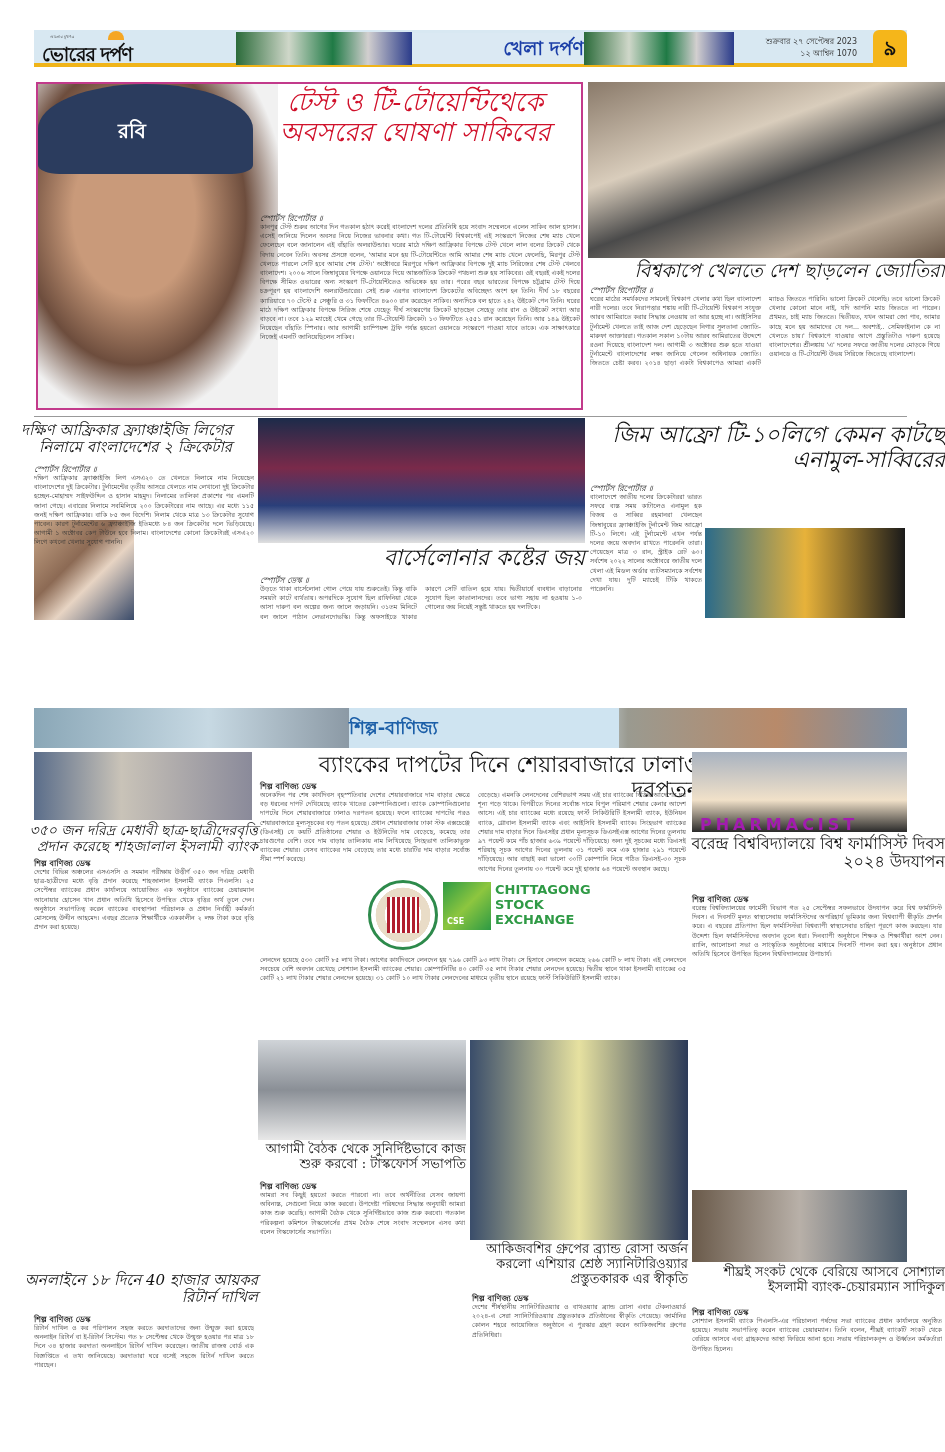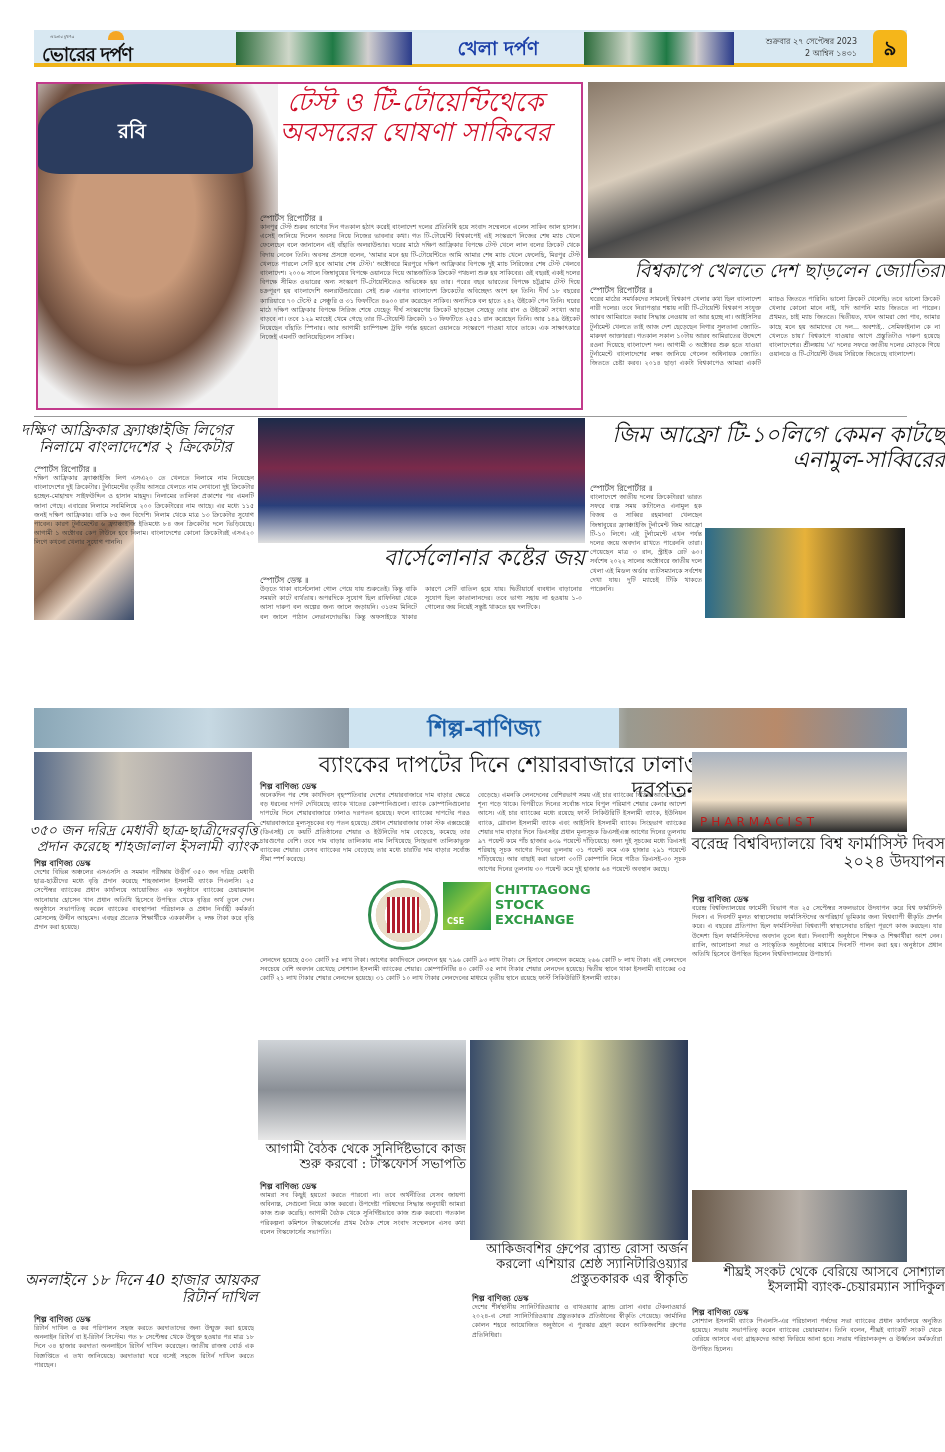--- a/index.html
+++ b/index.html
@@ -5,37 +5,37 @@
 *{box-sizing:border-box;margin:0;padding:0}
 html,body{width:945px;height:1452px;background:#fff;overflow:hidden}
 body{font-family:"DejaVu Sans",sans-serif;color:#222;position:relative}
 .abs{position:absolute}
 .masthead{left:34px;top:30px;width:873px;height:37px;background:#d8e8f2;border-bottom:4px solid #f0b419}
 .logo{left:6px;top:4px;width:150px;height:30px}
 .logo .tag{position:absolute;left:10px;top:0;font-size:4px;color:#333}
 .logo .sun{position:absolute;left:68px;top:-3px;width:16px;height:9px;border-radius:16px 16px 0 0;background:#f5a623}
 .logo .name{position:absolute;left:2px;top:6px;font-size:19px;font-weight:bold;color:#111;white-space:nowrap;letter-spacing:-1px}
 .banner-photo{top:2px;height:33px;background:linear-gradient(90deg,#2b6b3a,#cfd7c9 30%,#1f7a45 55%,#d2cfcf 75%,#2a3b8a);}
-.khela{left:378px;top:3px;width:172px;height:31px;background:#dbe9f3;text-align:center}
+.khela{left:378px;top:3px;width:172px;height:31px;background:#dbe9f3;text-align:right}
 .khela span{font-size:19px;font-weight:bold;color:#1c3fa8;line-height:31px}
 .date{right:50px;top:6px;text-align:right;font-size:8px;color:#333;line-height:12px}
 .pageno{right:0;top:0;width:34px;height:37px;background:#f5b61a;border-radius:6px 6px 0 0;text-align:center;font-size:20px;font-weight:bold;line-height:37px;color:#111}
 .lead-box{left:36px;top:82px;width:547px;height:328px;border:2px solid #c23a8b}
 .photo{background:linear-gradient(135deg,#c9a88a,#8c6a54 40%,#e7d4c3 60%,#3a4b6a)}
 .lead-photo{left:38px;top:84px;width:240px;height:324px;background:radial-gradient(ellipse at 40% 40%,#c99a7a 0 30%,#6d4d3d 55%,#f1f1f1 75%)}
 .cap{left:38px;top:84px;width:215px;height:90px;background:#2b3c5e;border-radius:50% 50% 10% 10%}
 .cap-logo{left:118px;top:116px;color:#fff;font-size:20px;font-weight:bold}
 .h-red{color:#d0102a;text-align:center;font-family:"DejaVu Serif",serif;font-style:italic;line-height:1.15}
 .lead-head{left:250px;top:88px;width:330px;font-size:26px}
-.byline{font-size:8px;color:#222}
+.byline{font-size:8px;font-style:italic;color:#222}
 .body{font-size:6.3px;line-height:9.2px;color:#333;text-align:justify;overflow:hidden}
 .hd{font-family:"DejaVu Serif",serif;font-style:italic;color:#111;text-align:right;line-height:1.15}
 .jyoti-photo{left:588px;top:82px;width:357px;height:176px;background:linear-gradient(160deg,#8a7a6a,#d9cdbc 35%,#4a4a4a 55%,#b8a896 80%,#6a5848)}
 .sec-band{left:34px;top:708px;width:873px;height:40px;background:linear-gradient(90deg,#8aa7b7,#c7d9e3 20%,#7d8a96 40%,#d6e8f3 48%,#d6e8f3 63%,#9a9a90 68%,#b88a6a 85%,#7a8fa6)}
-.sec-band .lbl{position:absolute;left:315px;top:0;width:270px;height:40px;background:#cfe4f1;text-align:center;font-size:23px;font-weight:bold;color:#1c5fa8;line-height:40px}
+.sec-band .lbl{position:absolute;left:315px;top:0;width:270px;height:40px;background:#cfe4f1;text-align:left;font-size:18px;font-weight:bold;color:#1c5fa8;line-height:40px}
 .divider{background:#999}
 .logo-dse{left:368px;top:880px;width:70px;height:70px;border-radius:50%;border:3px solid #2d8a4b;background:radial-gradient(circle,#fff 0 40%,#e9dcc7 41% 60%,#fff 61%)}
 .logo-dse .in{position:absolute;left:16px;top:14px;width:32px;height:36px;background:repeating-linear-gradient(90deg,#b11e2e 0 3px,#fff 3px 5px)}
 .logo-cse{left:443px;top:882px;width:48px;height:48px;background:linear-gradient(135deg,#2d9a44,#8dc63f 50%,#2d9a44)}
 .logo-cse .t{position:absolute;left:52px;top:0;font-size:13px;font-weight:bold;color:#2f9a45;line-height:15px;white-space:nowrap}
 .logo-cse .s{position:absolute;left:4px;bottom:4px;font-size:8px;color:#fff;font-weight:bold}
 </style>
 </head>
 <body>
 
@@ -45,21 +45,21 @@
     <span class="sun"></span>
     <span class="name">ভোরের দর্পণ</span>
   </div>
   <div class="abs banner-photo" style="left:202px;width:176px"></div>
   <div class="abs khela">
     <span>খেলা দর্পণ</span>
   </div>
   <div class="abs banner-photo" style="left:550px;width:150px"></div>
   <div class="abs date">
     <div>শুক্রবার ২৭ সেপ্টেম্বর 2023</div>
-    <div>2 আশ্বিন ১৪৩১</div>
+    <div>১২ আশ্বিন 1070</div>
   </div>
   <div class="abs pageno">৯</div>
 </div>
 
 <div class="abs lead-box"></div>
 <div class="abs lead-photo"></div>
 <div class="abs cap"></div>
 <div class="abs cap-logo">রবি</div>
 <div class="abs h-red lead-head">টেস্ট ও টি-টোয়েন্টিথেকে অবসরের ঘোষণা সাকিবের</div>
 <div class="abs byline" style="left:260px;top:212px">স্পোর্টস রিপোর্টার ॥</div>
@@ -117,21 +117,21 @@
 <div class="abs hd" style="left:258px;top:1142px;width:208px;font-size:13px;font-style:normal">আগামী বৈঠক থেকে সুনির্দিষ্টভাবে কাজ শুরু করবো : টাস্কফোর্স সভাপতি</div>
 <div class="abs byline" style="left:260px;top:1180px;font-style:normal;font-weight:bold">শিল্প বাণিজ্য ডেস্ক</div>
 <div class="abs body" style="left:260px;top:1190px;width:205px;height:250px">আমরা সব কিছুই হয়তো করতে পারবো না। তবে অর্থনীতির যেসব জায়গা অবিন্যস্ত, সেগুলো নিয়ে কাজ করবো। উপদেষ্টা পরিষদের সিদ্ধান্ত অনুযায়ী আমরা কাজ শুরু করেছি। আগামী বৈঠক থেকে সুনির্দিষ্টভাবে কাজ শুরু করবো। গতকাল পরিকল্পনা কমিশনে টাস্কফোর্সের প্রথম বৈঠক শেষে সংবাদ সম্মেলনে এসব কথা বলেন টাস্কফোর্সের সভাপতি।</div>
 
 <div class="abs photo" style="left:470px;top:1040px;width:218px;height:200px;background:linear-gradient(90deg,#3a4d6a,#e6e1a0 50%,#2c3a58)"></div>
 <div class="abs hd" style="left:470px;top:1242px;width:218px;font-size:13px;font-style:normal">আকিজবশির গ্রুপের ব্র্যান্ড রোসা অর্জন করলো এশিয়ার শ্রেষ্ঠ স্যানিটারিওয়্যার প্রস্তুতকারক এর স্বীকৃতি</div>
 <div class="abs byline" style="left:472px;top:1292px;font-style:normal;font-weight:bold">শিল্প বাণিজ্য ডেস্ক</div>
 <div class="abs body" style="left:472px;top:1302px;width:214px;height:140px">দেশের শীর্ষস্থানীয় স্যানিটারিওয়্যার ও বাথওয়্যার ব্র্যান্ড রোসা এবার টেকনাওয়ার্ড ২০২৪-এ সেরা স্যানিটারিওয়্যার প্রস্তুতকারক প্রতিষ্ঠানের স্বীকৃতি পেয়েছে। জার্মানির কোলন শহরে আয়োজিত অনুষ্ঠানে এ পুরস্কার গ্রহণ করেন আকিজবশির গ্রুপের প্রতিনিধিরা।</div>
 
 <div class="abs photo" style="left:692px;top:752px;width:215px;height:80px;background:linear-gradient(180deg,#a8b2c0,#f1e1c9 60%,#2a2a2a)"></div>
-<div class="abs" style="left:700px;top:815px;font-size:12px;font-weight:normal;color:#b91c1c;letter-spacing:4px">PHARMACIST</div>
+<div class="abs" style="left:700px;top:815px;font-size:16px;font-weight:bold;color:#a21caf;letter-spacing:4px">PHARMACIST</div>
 <div class="abs hd" style="left:690px;top:835px;width:255px;font-size:16px;font-style:normal">বরেন্দ্র বিশ্ববিদ্যালয়ে বিশ্ব ফার্মাসিস্ট দিবস ২০২৪ উদযাপন</div>
 <div class="abs byline" style="left:692px;top:893px;font-style:normal;font-weight:bold">শিল্প বাণিজ্য ডেস্ক</div>
 <div class="abs body" style="left:692px;top:903px;width:250px;height:280px">বরেন্দ্র বিশ্ববিদ্যালয়ের ফার্মেসী বিভাগ গত ২৫ সেপ্টেম্বর সফলভাবে উদযাপন করে বিশ্ব ফার্মাসিস্ট দিবস। এ দিবসটি মূলত স্বাস্থ্যসেবায় ফার্মাসিস্টদের অপরিহার্য ভূমিকার জন্য বিশ্বব্যাপী স্বীকৃতি প্রদর্শন করে। এ বছরের প্রতিপাদ্য ছিল ফার্মাসিস্টরা বিশ্বব্যাপী স্বাস্থ্যসেবার চাহিদা পূরণে কাজ করছেন। যার উদ্দেশ্য ছিল ফার্মাসিস্টদের অবদান তুলে ধরা। দিনব্যাপী অনুষ্ঠানে শিক্ষক ও শিক্ষার্থীরা অংশ নেন। র‍্যালি, আলোচনা সভা ও সাংস্কৃতিক অনুষ্ঠানের মাধ্যমে দিবসটি পালন করা হয়। অনুষ্ঠানে প্রধান অতিথি হিসেবে উপস্থিত ছিলেন বিশ্ববিদ্যালয়ের উপাচার্য।</div>
 
 <div class="abs photo" style="left:692px;top:1190px;width:215px;height:72px;background:linear-gradient(90deg,#6a5a4a,#b8b0a8 50%,#4a5a6a)"></div>
 <div class="abs hd" style="left:690px;top:1265px;width:255px;font-size:13px;font-style:normal">শীঘ্রই সংকট থেকে বেরিয়ে আসবে সোশ্যাল ইসলামী ব্যাংক-চেয়ারম্যান সাদিকুল</div>
 <div class="abs byline" style="left:692px;top:1306px;font-style:normal;font-weight:bold">শিল্প বাণিজ্য ডেস্ক</div>
 <div class="abs body" style="left:692px;top:1316px;width:250px;height:126px">সোশ্যাল ইসলামী ব্যাংক পিএলসি-এর পরিচালনা পর্ষদের সভা ব্যাংকের প্রধান কার্যালয়ে অনুষ্ঠিত হয়েছে। সভায় সভাপতিত্ব করেন ব্যাংকের চেয়ারম্যান। তিনি বলেন, শীঘ্রই ব্যাংকটি সংকট থেকে বেরিয়ে আসবে এবং গ্রাহকদের আস্থা ফিরিয়ে আনা হবে। সভায় পরিচালকবৃন্দ ও ঊর্ধ্বতন কর্মকর্তারা উপস্থিত ছিলেন।</div>
 
 <div class="abs hd" style="left:0;top:1272px;width:258px;font-size:15px">অনলাইনে ১৮ দিনে 40 হাজার আয়কর রিটার্ন দাখিল</div>

